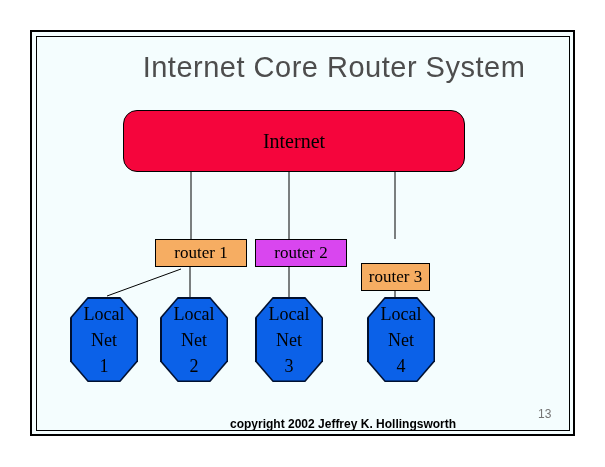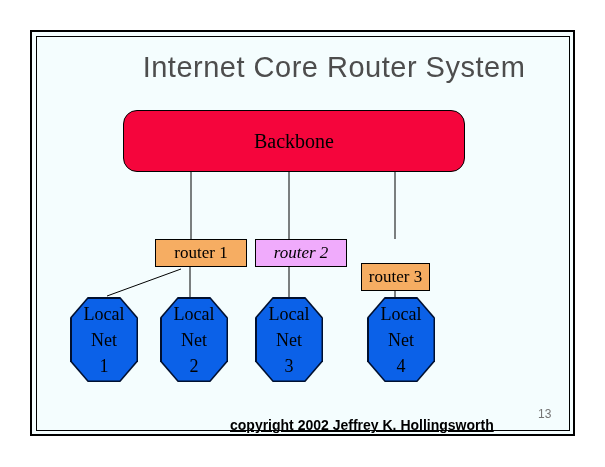--- a/index.html
+++ b/index.html
@@ -78,22 +78,21 @@
   .oct-4 { left: 367px; }
 
   .footer-course {
     position: absolute; left: 37px; top: 414px;
     font-size: 12px; font-weight: bold;
     text-decoration: underline;
     color: #000;
   }
   .footer-copyright {
     position: absolute; left: 230px; top: 417px;
-    font-size: 14px; font-weight: bold;
-    text-decoration: underline;
+    font-size: 12px; font-weight: bold;
     color: #000;
   }
   .footer-page-number {
     position: absolute; left: 538px; top: 407px;
     font-size: 12px; color: #737373;
   }
 </style>
 </head>
 <body>
 
@@ -108,27 +107,27 @@
     <line x1="191" y1="172" x2="191" y2="239" stroke="#000" stroke-width="1"></line>
     <line x1="289" y1="172" x2="289" y2="239" stroke="#000" stroke-width="1"></line>
     <line x1="395" y1="172" x2="395" y2="239" stroke="#000" stroke-width="1"></line>
     <line x1="190" y1="267" x2="190" y2="298" stroke="#000" stroke-width="1"></line>
     <line x1="181" y1="269" x2="107" y2="296" stroke="#000" stroke-width="1"></line>
     <line x1="289" y1="267" x2="289" y2="297" stroke="#000" stroke-width="1"></line>
     <line x1="395" y1="267" x2="395" y2="297" stroke="#000" stroke-width="1"></line>
   </svg>
 
   <div class="backbone-box" style="background-color: rgb(245, 5, 60);">
-    <span>Backbone</span>
+    <span>Internet</span>
   </div>
 
   <div class="router-box router-1" style="background-color: rgb(246, 173, 98);">
     <span>router 1</span>
   </div>
-  <div class="router-box router-2" style="background-color: #f0abfc; font-style: italic;">
+  <div class="router-box router-2" style="background-color: #d946ef;">
     <span>router 2</span>
   </div>
   <div class="router-box router-3" style="background-color: rgb(246, 173, 98); margin-top: 24px;">
     <span>router 3</span>
   </div>
 
   <div class="octagon oct-1">
     <div class="octagon-fill" style="background-color: rgb(11, 97, 232);">
       <span>Local</span>
       <span>Net</span>

